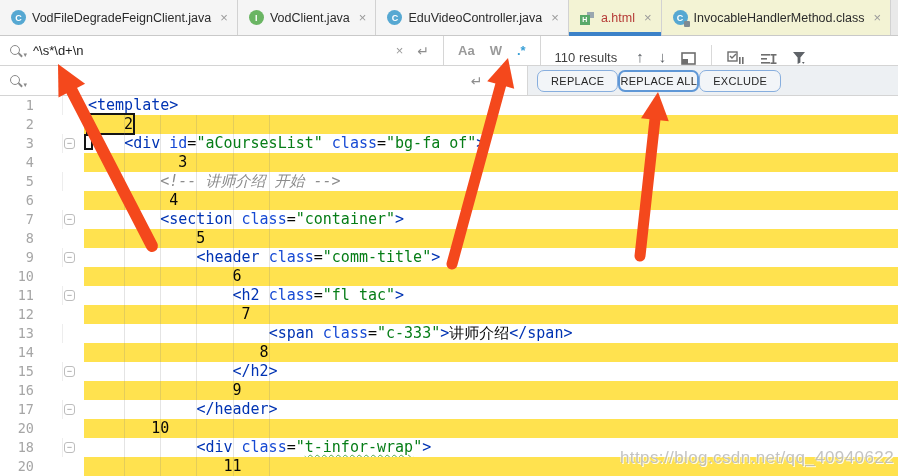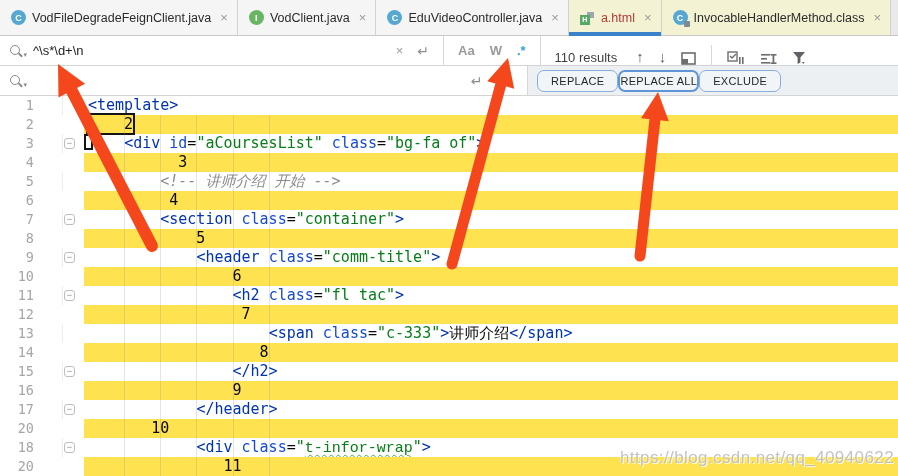--- a/index.html
+++ b/index.html
@@ -77,21 +77,21 @@
   .ln { position:absolute; left:0; top:0; width:34px; text-align:right; color:#a6a6a6;
           font-size:13.5px; }
   .fold { position:absolute; left:64px; top:4px; width:11px; height:11px;
           border:1px solid #bdbdbd; border-radius:3px; background:#fff; color:#8a8a8a;
           font-size:9px; line-height:9px; text-align:center; font-family:"Liberation Sans",sans-serif; }
   .tok-tag { color:#0033b3; }
   .tok-attr { color:#174ad4; }
   .tok-str { color:#067d17; }
   .tok-com { color:#8c8c8c; font-style:italic; }
   .tok-p { color:#080808; }
-  .tok-typo { text-decoration:underline wavy #4fa54f 1px; text-underline-offset:2px;font-family:Liberation Mono, monospace; }
+  .tok-typo { text-decoration:underline wavy #4fa54f 1px; text-underline-offset:2px; }
   .curbox { outline:2px solid #151515; }
   .contbox { position:absolute; left:84px; top:0; width:9px; height:16px;
           border:2px solid #151515; }
   .guide { position:absolute; top:19px; bottom:0; width:1px;
           background:rgba(130,130,130,.22); pointer-events:none; z-index:5; }
 
   
   .arrows { position:absolute; left:0; top:0; z-index:60; pointer-events:none; }
   .watermark { position:absolute; right:4px; bottom:8px; z-index:55; font-size:17px;
           color:rgba(185,185,185,.85); letter-spacing:.4px; pointer-events:none;

